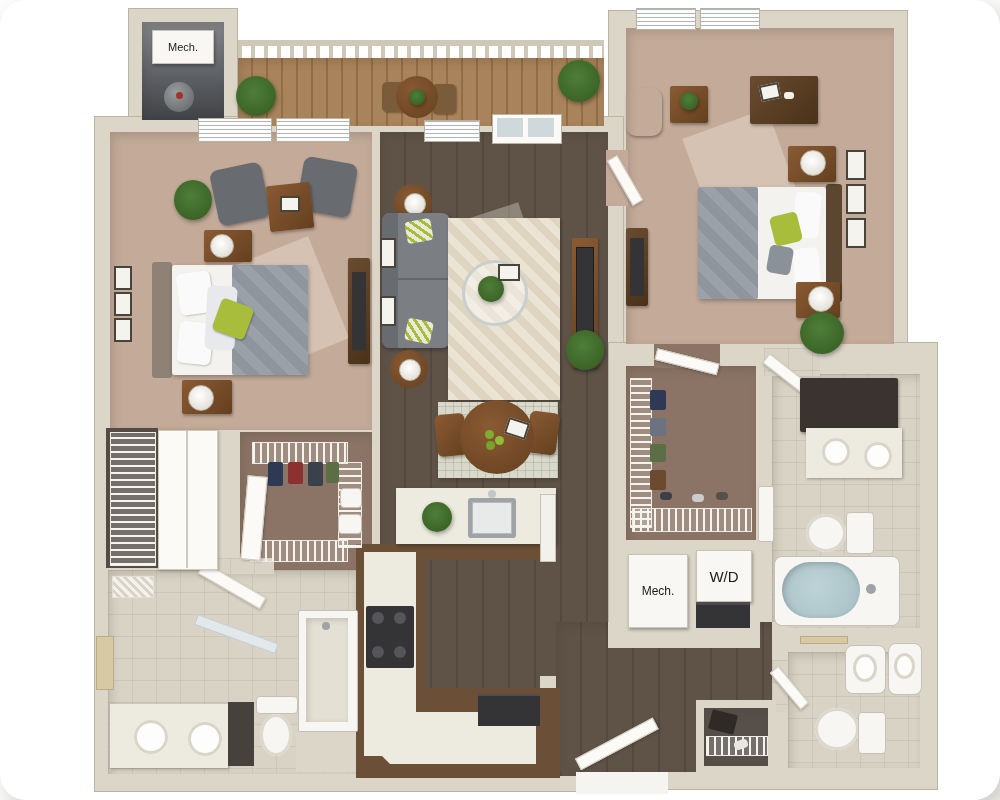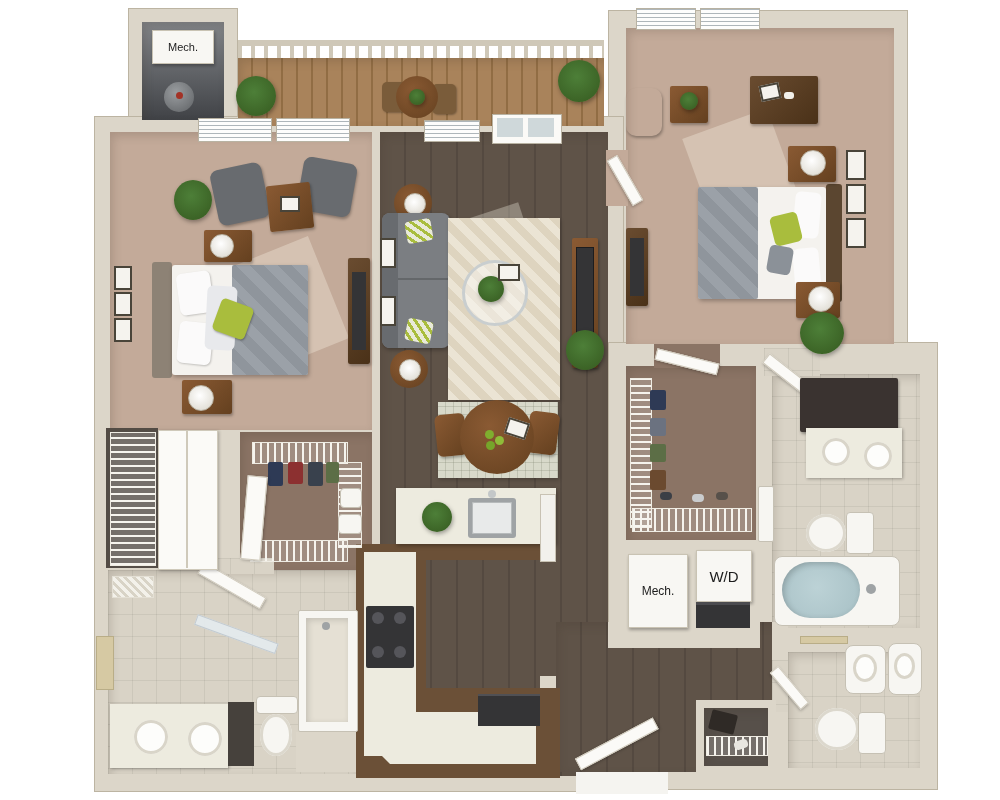--- a/index.html
+++ b/index.html
@@ -1,18 +1,18 @@
 <!DOCTYPE html>
 <html style="--wall: #dcd6c9; --wall-line: #bcb4a2; --text: #1c1c1c; --mech-floor-a: #83868a; --mech-floor-b: #404246; --deck: #a9835b; --deck-dark: #916d44; --rail: #cfc8b8; --carpet: #c3aa99; --carpet-light: #d6c2b1; --wood: #5f5348; --wood-dark: #544940; --tile: #d9d3c6; --closet-floor: #8b7465; --closet-dark: #57504a; --rug: #ebe4d4; --rug-dark: #ded4bf; --dining-rug: #d8d9ca; --sofa: #7b7e82; --sofa-dark: #686b6f; --bed-gray: #9ba1a8; --accent-green: #a9bd3d; --plant: #4d7f38; --plant-dark: #35591f; --wood-furn: #8a5a33; --wood-furn-dark: #64401f; --counter: #edebdf; --cabinet: #6b5037; --appliance: #343436; --white-fix: #f7f6f2; --water: #a7c0c5; --glass: #cfd8da; --towel: #d6c9a3;"><head>
 <meta charset="utf-8">
 <style>
   html,body{margin:0;padding:0;background:#fff;width:1000px;height:800px;overflow:hidden;
     font-family:"Liberation Sans",sans-serif;}
   #plan{position:relative;width:1000px;height:800px;background:#fff;
-    filter:drop-shadow(10px 12px 16px rgba(70,62,50,.30));}
+    filter:drop-shadow(10px 12px 16px rgba(70,62,50,.30));border-radius:26px;}
   .abs{position:absolute;}
   .wall{background:var(--wall);}
   .wall-edge{background:var(--wall);box-shadow:inset 0 0 0 1px var(--wall-line);}
   .floor{box-shadow:inset 3px 4px 10px rgba(60,50,40,.18);}
   .carpet{background:var(--carpet);}
   .wood{background:repeating-linear-gradient(90deg,var(--wood) 0 24px,var(--wood-dark) 24px 26px);}
   .deck{background:repeating-linear-gradient(90deg,var(--deck) 0 13px,var(--deck-dark) 13px 15px);}
   .tile{background-color:var(--tile);
     background-image:linear-gradient(rgba(0,0,0,.06) 1px,transparent 1px),
       linear-gradient(90deg,rgba(0,0,0,.06) 1px,transparent 1px);background-size:24px 22px;}

